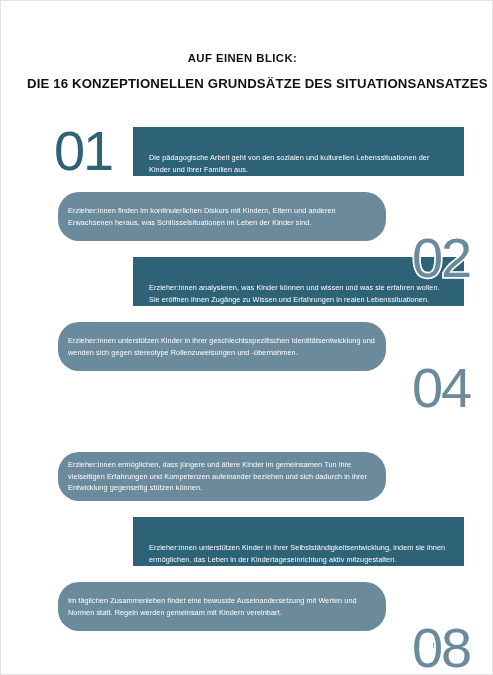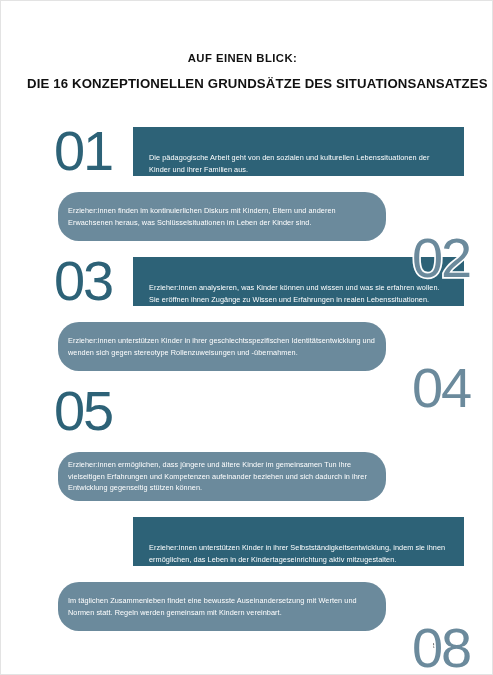--- a/index.html
+++ b/index.html
@@ -126,30 +126,28 @@
       <div class="row right-num light">
         <div class="bar">
           <div class="bar-text">Erzieher:innen finden im kontinuierlichen Diskurs mit Kindern, Eltern und anderen Erwachsenen heraus, was Schlüsselsituationen im Leben der Kinder sind.</div>
         </div>
         <div class="num">02</div>
       </div>
       <div class="row left-num dark">
         <div class="bar">
           <div class="bar-text">Erzieher:innen analysieren, was Kinder können und wissen und was sie erfahren wollen. Sie eröffnen ihnen Zugänge zu Wissen und Erfahrungen in realen Lebenssituationen.</div>
         </div>
-        <div class="num">03</div>
       </div>
       <div class="row right-num light">
         <div class="bar">
           <div class="bar-text">Erzieher:innen unterstützen Kinder in ihrer geschlechtsspezifischen Identitätsentwicklung und wenden sich gegen stereotype Rollenzuweisungen und -übernahmen.</div>
         </div>
         <div class="num">04</div>
       </div>
       <div class="row left-num dark">
-        <div class="num">05</div>
       </div>
       <div class="row right-num light">
         <div class="bar">
           <div class="bar-text">Erzieher:innen ermöglichen, dass jüngere und ältere Kinder im gemeinsamen Tun ihre vielseitigen Erfahrungen und Kompetenzen aufeinander beziehen und sich dadurch in ihrer Entwicklung gegenseitig stützen können.</div>
         </div>
       </div>
       <div class="row left-num dark">
         <div class="bar">
           <div class="bar-text">Erzieher:innen unterstützen Kinder in ihrer Selbstständigkeitsentwicklung, indem sie ihnen ermöglichen, das Leben in der Kindertageseinrichtung aktiv mitzugestalten.</div>
         </div>

